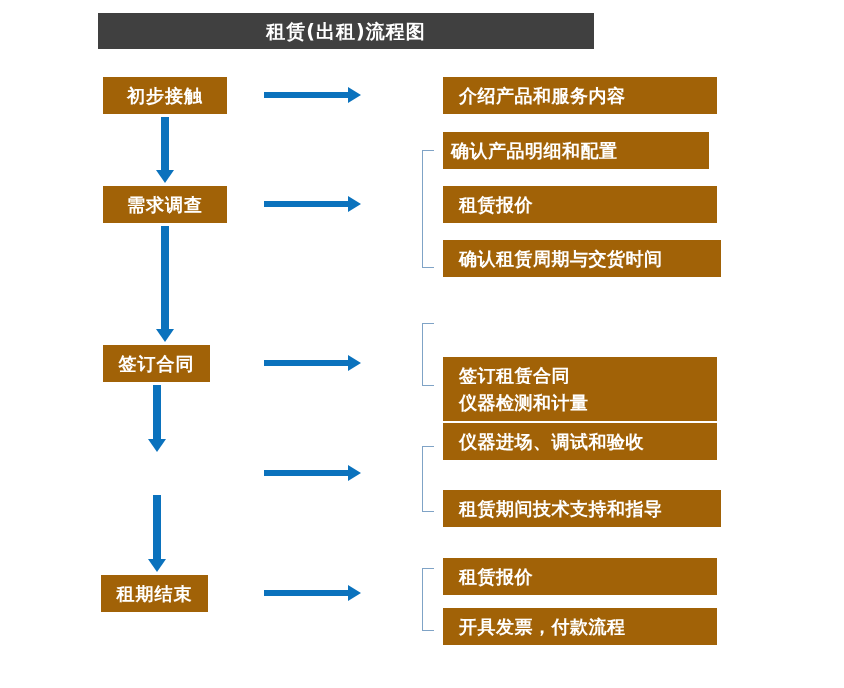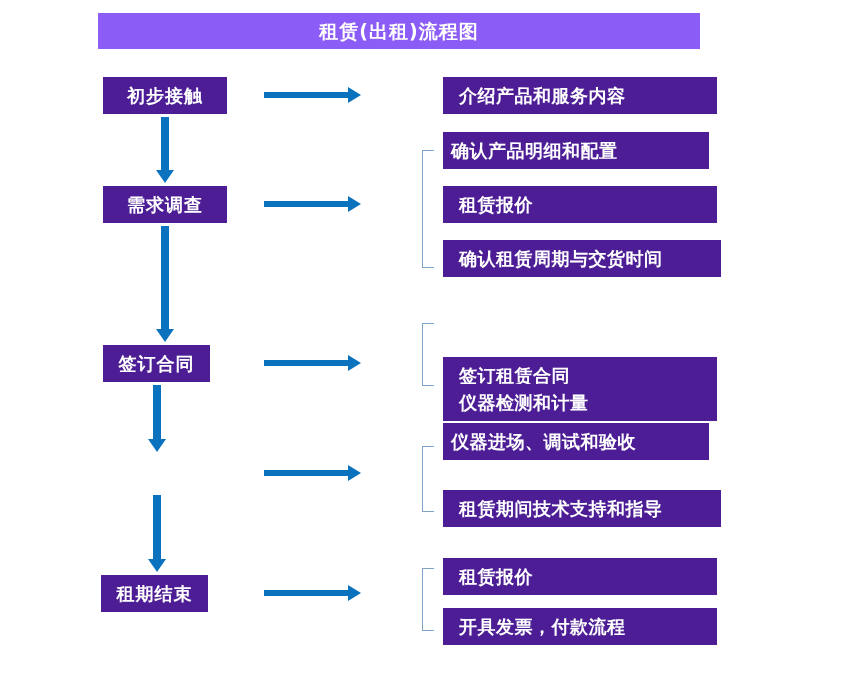--- a/index.html
+++ b/index.html
@@ -7,33 +7,33 @@
     width:844px;height:688px;
     background:#ffffff;
     font-family:"DejaVu Sans","Liberation Sans",sans-serif;
     overflow:hidden;
   }
   #canvas{position:relative;width:844px;height:688px;}
 
   
   .title-banner{
     position:absolute;
-    left:98px; top:13px; width:602px; height:36px;
-    background:#8b5cf6;
+    left:98px; top:13px; width:496px; height:36px;
+    background:#404040;
     color:#ffffff;
     display:flex;align-items:center;justify-content:center;
     font-size:19px;font-weight:bold;
     letter-spacing:1px;
     line-height:1;
   }
 
   
   .box{
     position:absolute;
-    background:#4c1d95;
+    background:#a16207;
     color:#ffffff;
     font-weight:bold;
     display:flex;align-items:center;
     line-height:1;
     white-space:nowrap;
   }
   .box.stage{
     justify-content:center;
     font-size:18px;
     letter-spacing:1px;
@@ -165,21 +165,21 @@
   <div class="box task" style="left:443px;top:240px;width:262px;height:37px;">确认租赁周期与交货时间</div>
 
   <div class="bracket" style="left:422px;top:323px;height:63px;"></div>
 
   <div class="box task" style="left:443px;top:313px;width:258px;height:37px;margin-top:44px;">签订租赁合同</div>
 
   <div class="box task" style="left:443px;top:384px;width:258px;height:37px;">仪器检测和计量</div>
 
   <div class="bracket" style="left:422px;top:446px;height:66px;"></div>
 
-  <div class="box task" style="left:443px;top:423px;width:258px;height:37px;padding-left:8px;">仪器进场、调试和验收</div>
+  <div class="box task" style="left:443px;top:423px;width:258px;height:37px;">仪器进场、调试和验收</div>
 
   <div class="box task" style="left:443px;top:490px;width:262px;height:37px;">租赁期间技术支持和指导</div>
 
   <div class="bracket" style="left:422px;top:568px;height:63px;"></div>
 
   <div class="box task" style="left:443px;top:558px;width:258px;height:37px;">租赁报价</div>
 
   <div class="box task" style="left:443px;top:608px;width:258px;height:37px;">开具发票，付款流程</div>
 
 </div>

